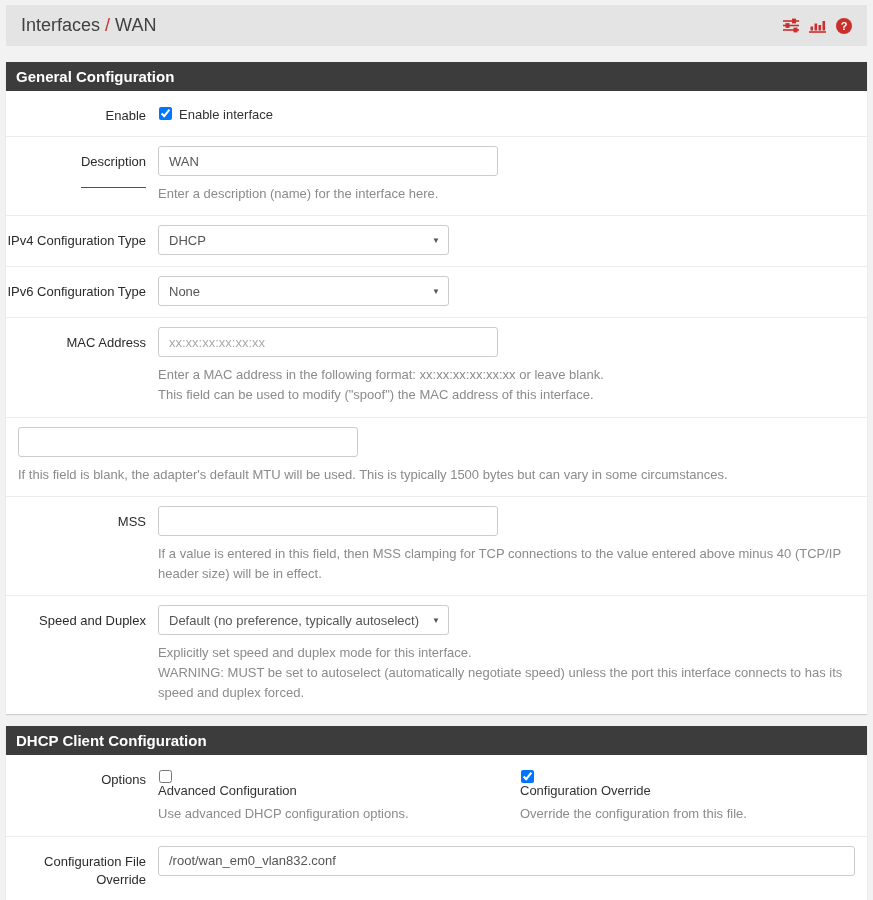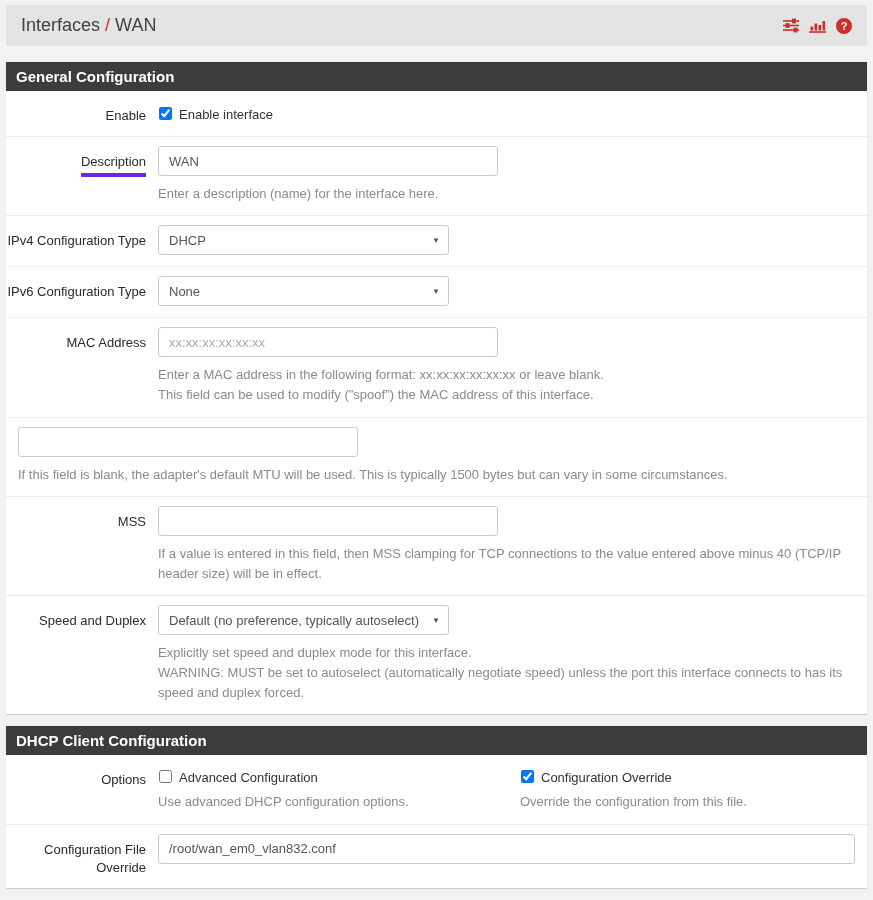--- a/index.html
+++ b/index.html
@@ -33,21 +33,21 @@
     padding: 6px 10px;
   }
   .form-row { display: flex; padding: 9px 0 11px; border-bottom: 1px solid #ededed; }
   .form-row:last-child { border-bottom: none; }
   .col-label {
     flex: 0 0 140px; width: 140px;
     text-align: right; font-weight: normal; color: #2b2b2b;
     padding-top: 7px; line-height: 1.4;
   }
   .col-control { flex: 1; padding: 0 12px; min-width: 0; }
-  .lbl-underline { border-bottom: 4px solid #6d28d9; padding-bottom: 4px; }
+  .lbl-underline { border-bottom: 1px solid #6d28d9; padding-bottom: 18px; }
   input[type="text"] {
     width: 340px; height: 30px;
     border: 1px solid #ccc; border-radius: 3px;
     padding: 4px 10px; color: #555;
     font-family: "Liberation Sans", sans-serif; font-size: 13px;
     background: #fff;
   }
   input[type="text"].wide { width: 100%; }
   input::placeholder { color: #aaa; }
   .select-wrap { position: relative; width: 291px; }
@@ -62,21 +62,21 @@
   .caret {
     position: absolute; right: 9px; top: 11px;
     font-size: 8px; color: #555; pointer-events: none;
   }
   .check-line { display: inline-flex; align-items: flex-start; padding-top: 7px; color: #333; cursor: pointer; }
   .check-line input[type="checkbox"] { margin: 0 7px 0 1px; width: 13px; height: 13px; }
   .help-block { margin-top: 8px; color: #8b8b8b; line-height: 1.55; padding-right: 4px; }
   .options-cols { display: flex; }
   .opt-col1 { flex: 0 0 362px; width: 362px; }
   .opt-col2 { flex: 1; }
-  .options-cols .check-line { padding-top: 6px; }
+  .options-cols .check-line { padding-top: 6px; flex-direction: column; }
   .options-cols .help-block { margin-top: 6px; }
 </style>
 </head>
 <body>
 
 <div class="breadcrumb-bar">
   <div class="crumbs">
     <span>Interfaces</span><span class="crumb-sep">/</span><span>WAN</span>
   </div>
   <div class="header-icons">

